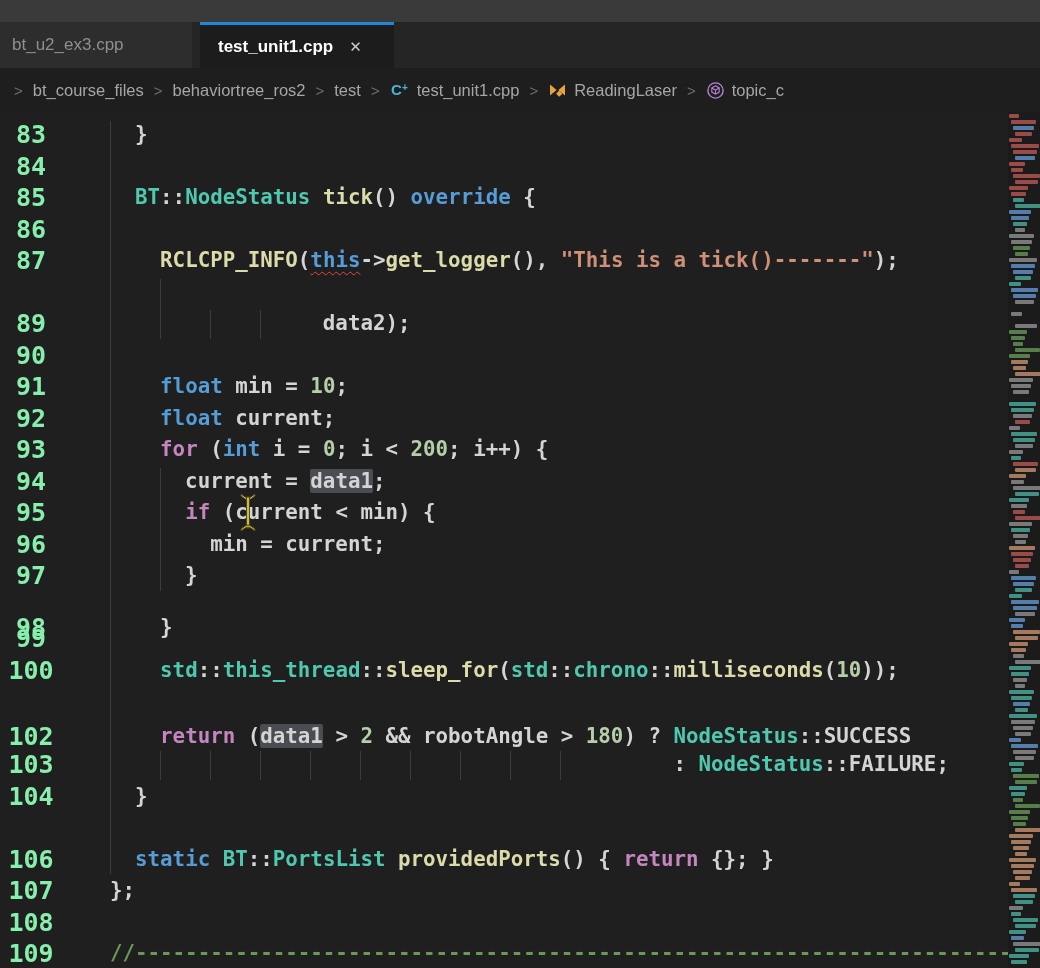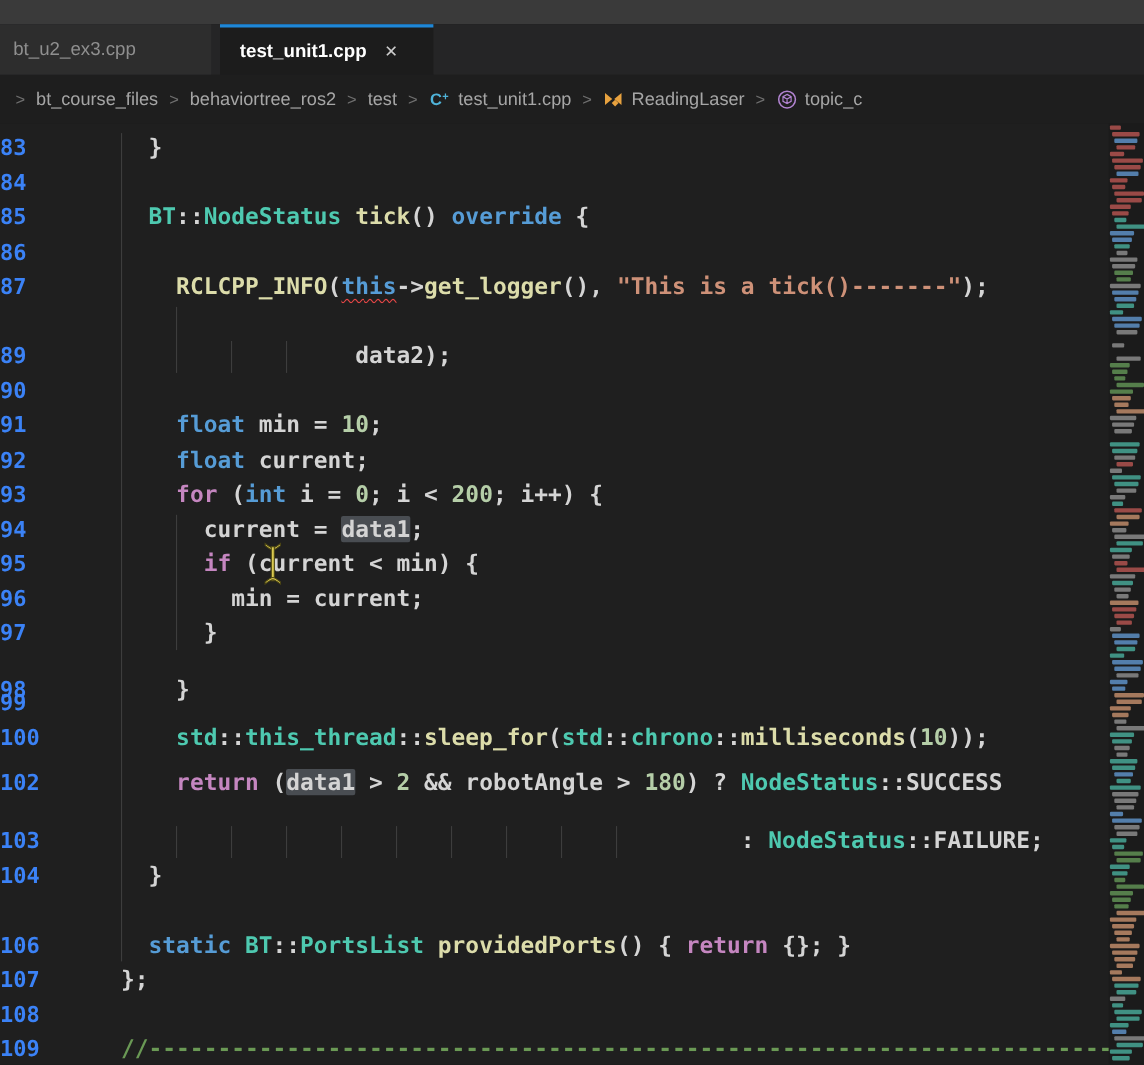--- a/index.html
+++ b/index.html
@@ -18,22 +18,22 @@
   .breadcrumb{position:absolute;top:68px;left:0;width:100%;height:44px;background:#1e1e1e;
               display:flex;align-items:center;gap:10px;padding-left:14px;box-sizing:border-box;
               font-size:16.5px;color:#a6a6a6;white-space:nowrap;overflow:hidden;}
   .crumb{display:flex;align-items:center;gap:7px;cursor:pointer;}
   .crumb-sep{color:#6f6f6f;font-size:15px;}
   .crumb .ic{display:inline-flex;align-items:center;}
   
   .editor{position:absolute;top:112px;left:0;width:1040px;height:856px;background:#1f1f1f;overflow:hidden;}
   .code-clip{position:absolute;top:0;left:0;width:1008px;height:100%;overflow:hidden;}
   .row{position:absolute;left:0;width:100%;height:31.5px;}
-  .ln{position:absolute;left:0;top:0;width:62px;text-align:left;color:#3b82f6;
-      font-family:"DejaVu Sans Mono",monospace;font-size:20px;font-weight:600;line-height:31.5px;}
+  .ln{position:absolute;left:0;top:0;width:62px;text-align:center;color:#86efac;
+      font-family:"DejaVu Sans Mono",monospace;font-size:25px;font-weight:600;line-height:31.5px;}
   .code{position:absolute;left:110px;top:0;white-space:pre;
         font-family:"DejaVu Sans Mono",monospace;font-size:20.8px;font-weight:600;line-height:31.5px;color:#d4d4d4;}
   .tok-w{color:#d4d4d4;} .tok-p{color:#c586c0;} .tok-b{color:#569cd6;} .tok-t{color:#4ec9b0;}
   .tok-y{color:#dcdcaa;} .tok-s{color:#ce9178;} .tok-n{color:#b5cea8;} .tok-c{color:#6a9955;}
   .tok-err{text-decoration:underline wavy #e64545 1px;text-underline-offset:4px;}
   .tok-hl{background:rgba(130,140,152,.42);border-radius:2px;}
   .guide{position:absolute;width:1px;background:#3d3d3d;}
   .cursor{position:absolute;z-index:6;}
   
   .minimap{position:absolute;top:0;right:0;width:32px;height:100%;background:#1b1b1b;cursor:pointer;}
@@ -166,21 +166,21 @@
           <span class="code"><span class="tok-w">    }</span></span>
         </div>
         <div class="row" style="top: 511px;">
           <span class="ln">99</span>
           <span class="code"></span>
         </div>
         <div class="row" style="top: 542.5px;">
           <span class="ln">100</span>
           <span class="code"><span class="tok-w">    </span><span class="tok-t">std</span><span class="tok-w">::</span><span class="tok-t">this_thread</span><span class="tok-w">::</span><span class="tok-y">sleep_for</span><span class="tok-w">(</span><span class="tok-t">std</span><span class="tok-w">::</span><span class="tok-t">chrono</span><span class="tok-w">::</span><span class="tok-y">milliseconds</span><span class="tok-w">(</span><span class="tok-n">10</span><span class="tok-w">));</span></span>
         </div>
-        <div class="row" style="top: 584px;">
+        <div class="row" style="top: 609px;">
           <span class="ln">102</span>
           <span class="code"><span class="tok-w">    </span><span class="tok-p">return</span><span class="tok-w"> (</span><span class="tok-w tok-hl">data1</span><span class="tok-w"> &gt; </span><span class="tok-n">2</span><span class="tok-w"> &amp;&amp; robotAngle &gt; </span><span class="tok-n">180</span><span class="tok-w">) ? </span><span class="tok-t">NodeStatus</span><span class="tok-w">::SUCCESS</span></span>
         </div>
         <div class="row" style="top: 637px;">
           <span class="ln">103</span>
           <span class="code"><span class="tok-w">                                             : </span><span class="tok-t">NodeStatus</span><span class="tok-w">::FAILURE;</span></span>
         </div>
         <div class="row" style="top: 668.5px;">
           <span class="ln">104</span>
           <span class="code"><span class="tok-w">  }</span></span>

